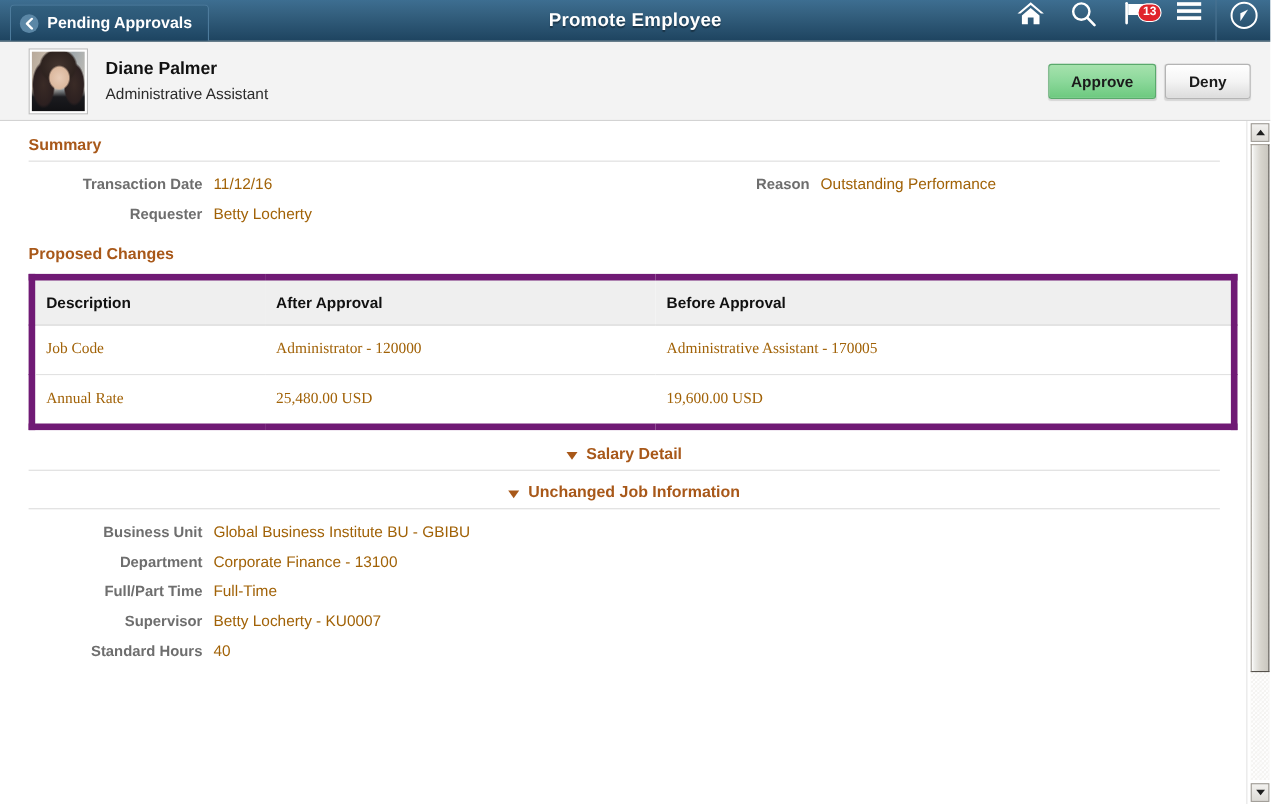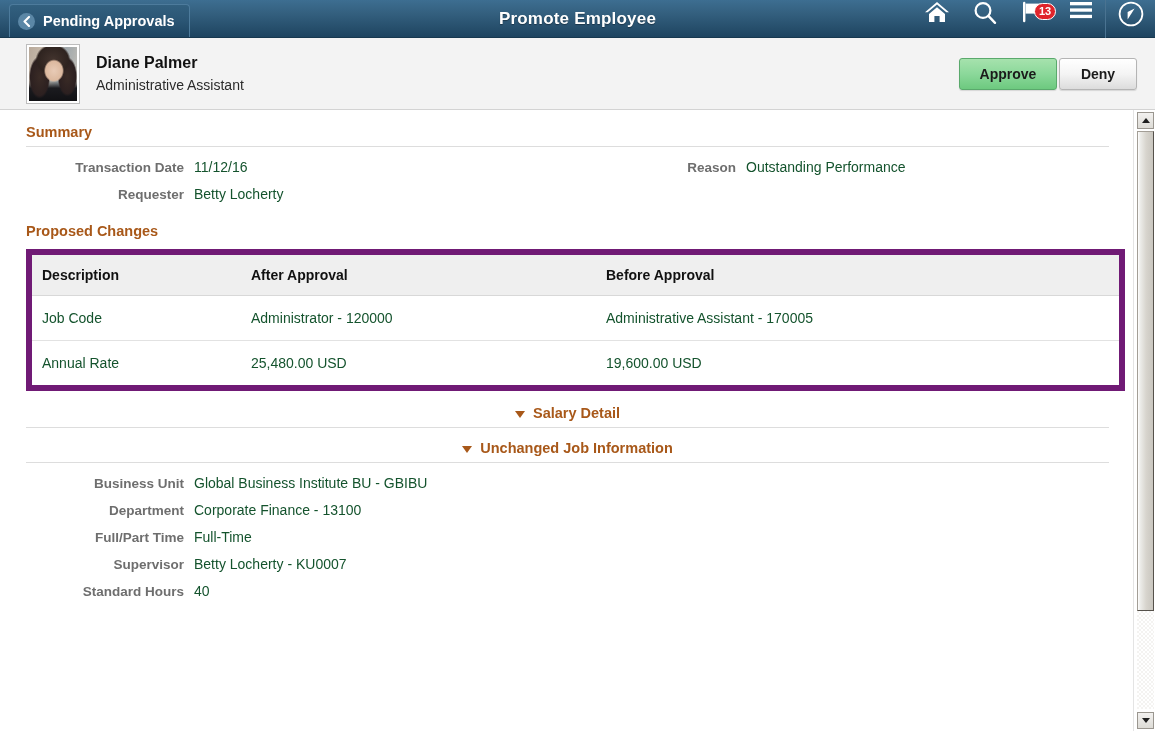--- a/index.html
+++ b/index.html
@@ -96,21 +96,21 @@
       radial-gradient(ellipse 13px 26px at 22% 56%, #3a2b26 0%, #2c2020 70%, rgba(44,32,32,0) 82%),
       radial-gradient(ellipse 12px 24px at 80% 55%, #3a2b26 0%, #2c2020 70%, rgba(44,32,32,0) 82%),
       linear-gradient(to bottom, rgba(0,0,0,0) 62%, #1b1b1f 76%, #111114 100%),
       linear-gradient(105deg, #b8a99a 0%, #cfc4b6 38%, #9fa7ab 60%, #cdc6bb 100%);
   }
   .person-text { margin-left: 16px; }
   .person-name { font-size: 16px; font-weight: bold; color: #111111; line-height: 20px; }
   .person-title { font-size: 14px; color: #2b2b2b; line-height: 20px; margin-top: 2px; }
   .action-buttons {
     position: absolute; right: 18px; top: 50%; transform: translateY(-50%);
-    display: flex; gap: 2px;
+    display: flex; gap: 8px;
   }
   .btn {
     height: 32px; min-width: 76px;
     padding: 0 14px;
     border-radius: 3px;
     font-size: 14px; font-weight: bold;
     color: #1b1b1b;
     cursor: pointer;
     display: flex; align-items: center; justify-content: center;
   }
@@ -165,21 +165,21 @@
   .fields { position: relative; }
   .field-row { display: flex; align-items: baseline; margin-bottom: 11px; }
   .field-label {
     width: 168px;
     text-align: right;
     font-size: 13.5px; font-weight: bold;
     color: #6e6e6e;
     padding-right: 10px;
     flex: 0 0 auto;
   }
-  .field-value { font-size: 14px; color: #14532d; }
+  .field-value { font-size: 14px; color: #a16207; }
   .two-col { display: flex; }
   .col-left { width: 600px; }
   .col-right { }
   .col-right .field-label { width: 120px; }
 
   
   .grid {
     width: 1099px;
     border: 6px solid #701a75;
     border-collapse: collapse;
@@ -187,23 +187,24 @@
     background: #ffffff;
   }
   .grid th {
     background: #efefef;
     text-align: left;
     font-size: 14px; font-weight: bold; color: #111111;
     padding: 12px 0 12px 10px;
     border-bottom: 1px solid #d8d8d8;
   }
   .grid td {
-    font-size: 14px; color: #14532d;
+    font-size: 14px; color: #a16207;
     padding: 14px 0 14px 10px;
     border-bottom: 1px solid #e2e2e2;
+    font-family: Liberation Serif, serif;
   }
   .grid tr:last-child td { border-bottom: none; }
   .col-desc  { width: 212px; }
   .col-after { width: 355px; }
   .col-before{ }
 
   
   .tile {
     width: 402px; height: 44px;
     border: 1px solid #cfcfcf;

